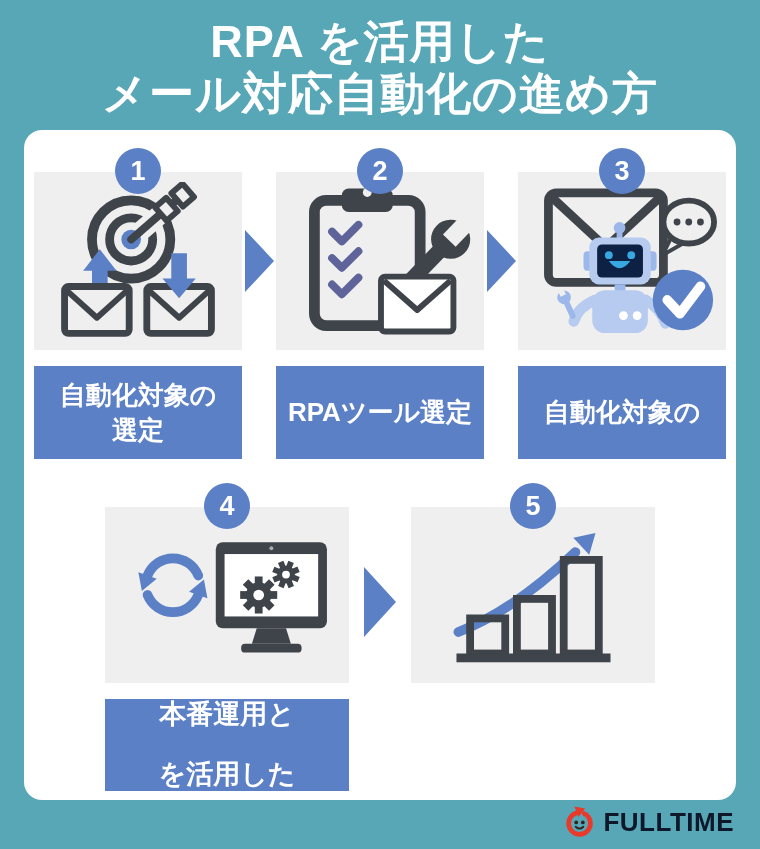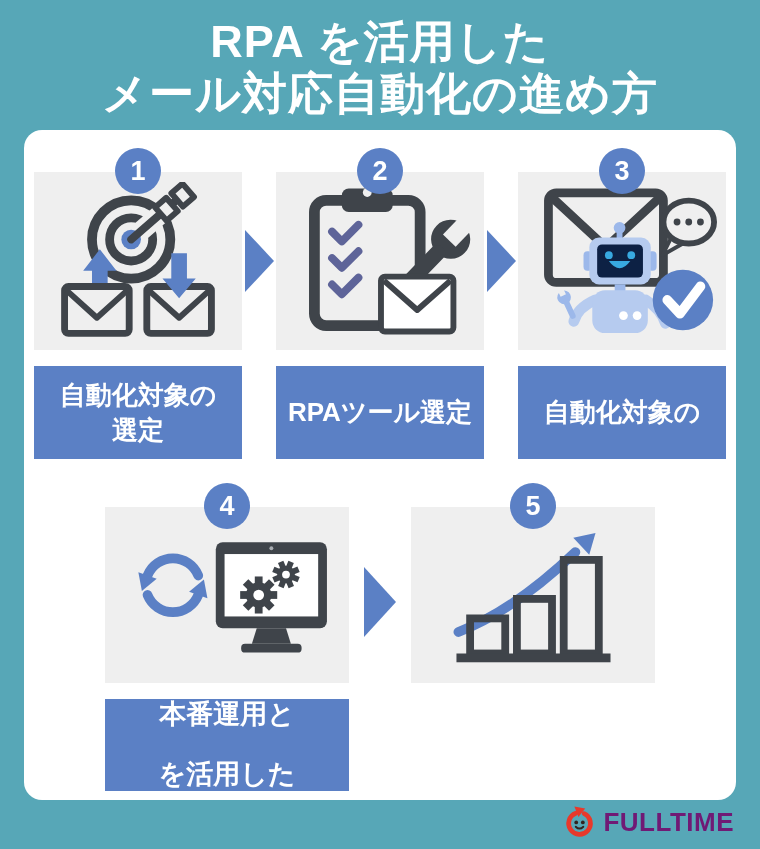--- a/index.html
+++ b/index.html
@@ -49,21 +49,21 @@
   .arrow-slot-r2{width:62px;}
   .tri{width:0;height:0;border-style:solid;border-color:transparent;border-left-color:#5b80c5;border-right:0;}
   .tri-r1{border-top-width:31px;border-bottom-width:31px;border-left-width:29px;margin-top:58px;}
   .tri-r2{border-top-width:35px;border-bottom-width:35px;border-left-width:32px;margin-top:60px;}
   
   .brand{
     position:absolute;right:26px;bottom:8px;height:38px;
     display:flex;align-items:center;gap:6px;
   }
   .brand-text{
-    color:#701a75;font-size:26px;font-weight:900;letter-spacing:0.5px;
+    color:#0f172a;font-size:26px;font-weight:900;letter-spacing:0.5px;
     font-family:"Liberation Sans","DejaVu Sans",sans-serif;
   }
 </style>
 </head>
 <body>
 
 <div class="canvas">
 
   <div class="title-block">
     <div class="title-line">RPA を活用した</div>

